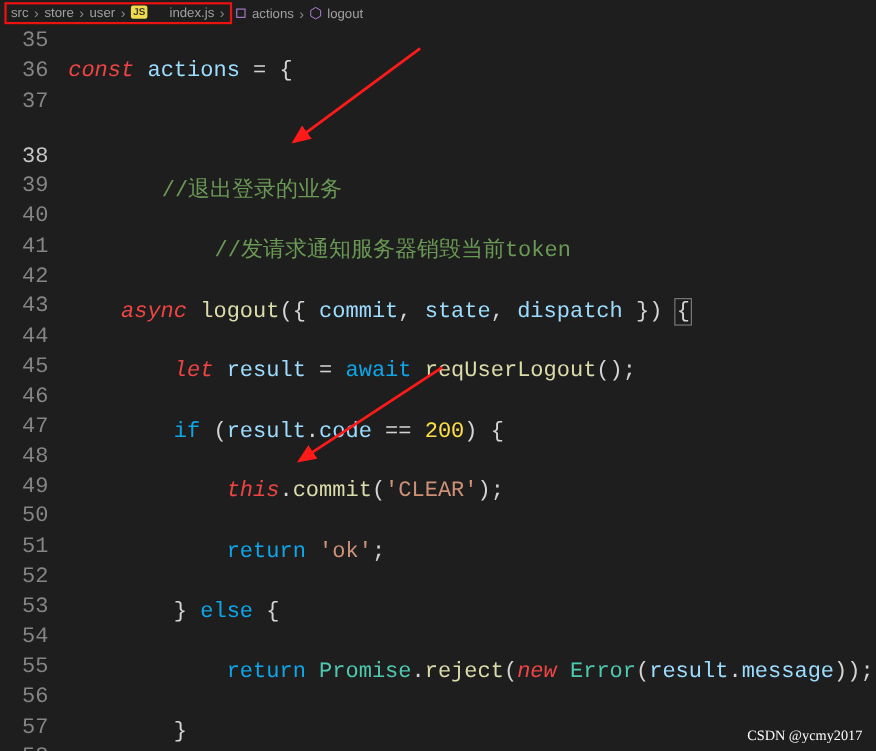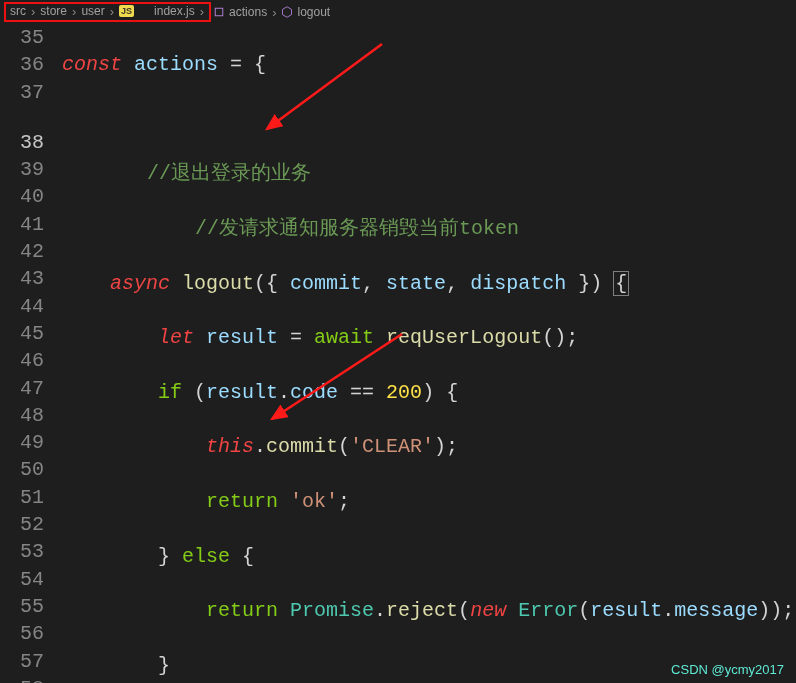--- a/index.html
+++ b/index.html
@@ -67,42 +67,42 @@
   }
   .gutter .ln { height: 27.3px; }
   .gutter .cur { color: #c6c6c6; margin-top: 23px; }
   .code {
     flex: 1;
     white-space: pre;
     position: relative;
   }
   .line { height: 27.3px; }
   .kw { color: #ef4444; font-style: italic; }      
-  .kw2 { color: #84cc16; }     
+  .kw2 { color: #0ea5e9; }     
   .fn { color: #dcdcaa; }      
   .var { color: #9cdcfe; }     
   .str { color: #ce9178; }     
   .num { color: #fde047; }     
   .cmt { color: #6a9955; margin-left: 37px; }     
   .typ { color: #4ec9b0; }     
   .punc { color: #d4d4d4; }
   .cursor-box {
     outline: 1px solid #7f7f7f;
     padding: 0 1px;
   }
   .arrow {
     position: absolute;
     pointer-events: none;
   }
   .watermark {
     position: absolute;
     right: 12px;
     bottom: 6px;
-    color: #5eead4;
-    font-family: Liberation Sans, sans-serif;
+    color: #ffffff;
+    font-family: Liberation Serif, serif;
     font-size: 13px;
     user-select: none;
   }
 </style>
 </head>
 <body>
 
 <div class="breadcrumb">
   <span class="bc-box">
     <span class="crumb">src</span>

